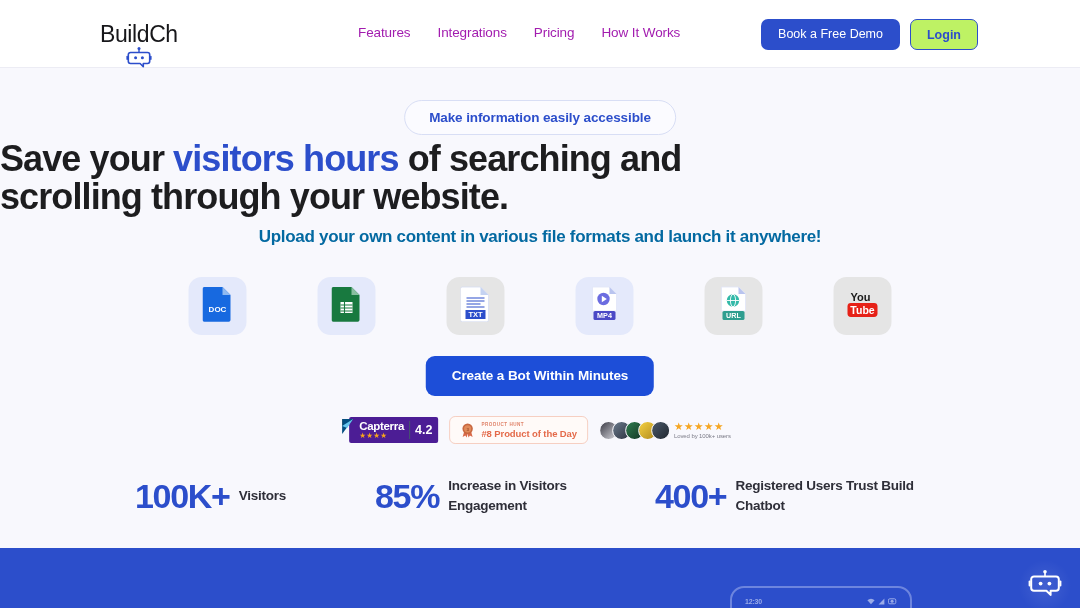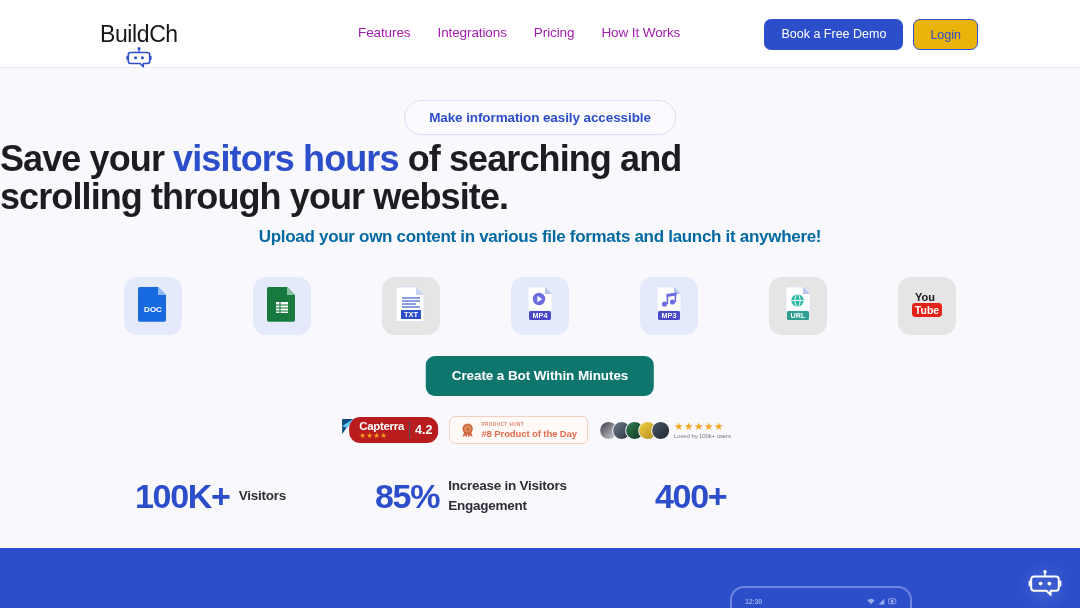--- a/index.html
+++ b/index.html
@@ -26,21 +26,21 @@
     font-size: 13.5px; color: #a21caf; text-decoration: none; letter-spacing: -0.1px;
     white-space: nowrap;
   }
   .header-actions { position: absolute; right: 102px; top: 19px; display: flex; gap: 10px; align-items: center; }
   .btn-demo {
     background: #2c4ecb; color: #fff; font-size: 12.5px; font-weight: 500;
     border: none; border-radius: 7px; padding: 0 17px; height: 31px;
     line-height: 31px; cursor: pointer; white-space: nowrap;
   }
   .btn-login {
-    background: #eab308; color: #2c4ecb; font-size: 12.5px; font-weight: 400;
+    background: #bef264; color: #2c4ecb; font-size: 12.5px; font-weight: 700;
     border: 1.4px solid #2c4ecb; border-radius: 7px; padding: 0 16px; height: 31px;
     line-height: 28px; cursor: pointer; white-space: nowrap;
   }
 
   
   .hero { position: absolute; top: 68px; left: 0; width: 1080px; height: 480px; background: #f8f8fd; }
 
   .pill {
     position: absolute; left: 50%; transform: translateX(-50%); top: 32px;
     border: 1.3px solid #d8def5; background: #fbfbff; border-radius: 20px;
@@ -67,32 +67,32 @@
   }
   .fmt {
     width: 58px; height: 58px; border-radius: 13px; background: #e4e9fb;
     display: flex; align-items: center; justify-content: center;
   }
   .fmt.plain { background: #e5e5e5; }
 
   
   .cta {
     position: absolute; top: 288px; left: 50%; transform: translateX(-50%);
-    background: #0f766e; color: #fff; border: none; border-radius: 9px;
+    background: #1d4ed8; color: #fff; border: none; border-radius: 9px;
     font-size: 13.5px; font-weight: 600; letter-spacing: -0.1px;
     padding: 0 26px; height: 40px; line-height: 40px; cursor: pointer; white-space: nowrap;
   }
 
   
   .badges {
     position: absolute; top: 348px; left: 50%; transform: translateX(-50%);
     display: flex; align-items: center; gap: 11px;
   }
   .capterra {
-    position: relative; background: #b91c1c; border-radius: 11px; height: 26px;
+    position: relative; background: #4c1d95; border-radius: 2px; height: 26px;
     display: flex; align-items: center; padding: 0 6px 0 10px; gap: 5px;
   }
   .capterra-name { color: #fff; font-size: 11.5px; font-weight: 700; line-height: 11px; letter-spacing: -0.3px; }
   .capterra-stars { color: #f8a51b; font-size: 7.5px; letter-spacing: 0.3px; line-height: 8px; }
   .capterra-sep { width: 1px; height: 18px; background: #45596c; }
   .capterra-score { color: #fff; font-size: 12.5px; font-weight: 700; }
   .capterra-flag {
     position: absolute; left: -8px; top: 2px; width: 13px; height: 15px;
   }
 
@@ -249,37 +249,20 @@
             <path d="M3 1 h17 l7 7 v17 h-24 z" fill="#ffffff" stroke="#dfe4f7" stroke-width="0.8"></path>
             <path d="M20 1 l7 7 h-7 z" fill="#b9c4ef"></path>
             <circle cx="14" cy="13" r="6.2" fill="#6b6ce0"></circle>
             <path d="M12.3 9.8 l5 3.2 l-5 3.2 z" fill="#ffffff"></path>
             <rect x="4" y="25" width="22" height="9" rx="1.6" fill="#4b49c6"></rect>
             <text x="15" y="31.8" font-family="Liberation Sans, sans-serif" font-size="7.2" font-weight="bold" fill="#ffffff" text-anchor="middle">MP4</text>
           </svg>
         </span>
       </div>
 
-      <div class="fmt">
-        <span>
-          <svg width="30" height="36" viewBox="0 0 30 36">
-            <path d="M3 1 h17 l7 7 v17 h-24 z" fill="#ffffff" stroke="#dfe4f7" stroke-width="0.8"></path>
-            <path d="M20 1 l7 7 h-7 z" fill="#b9c4ef"></path>
-            <g fill="#6b6ce0">
-              <circle cx="10.5" cy="18" r="2.6"></circle>
-              <circle cx="18.5" cy="16" r="2.6"></circle>
-              <rect x="12.6" y="8" width="1.6" height="10"></rect>
-              <rect x="20.6" y="7" width="1.6" height="9"></rect>
-              <path d="M12.6 8 l10 -1.4 v3 l-10 1.4 z"></path>
-            </g>
-            <rect x="4" y="25" width="22" height="9" rx="1.6" fill="#4b49c6"></rect>
-            <text x="15" y="31.8" font-family="Liberation Sans, sans-serif" font-size="7.2" font-weight="bold" fill="#ffffff" text-anchor="middle">MP3</text>
-          </svg>
-        </span>
-      </div>
 
       <div class="fmt plain">
         <span>
           <svg width="30" height="36" viewBox="0 0 30 36">
             <path d="M3 1 h17 l7 7 v17 h-24 z" fill="#ffffff" stroke="#dfe4f7" stroke-width="0.8"></path>
             <path d="M20 1 l7 7 h-7 z" fill="#b9c4ef"></path>
             <circle cx="14.5" cy="14.5" r="6.2" fill="#33b9a8"></circle>
             <ellipse cx="14.5" cy="14.5" rx="2.6" ry="6.2" fill="none" stroke="#ffffff" stroke-width="0.9"></ellipse>
             <line x1="8.3" y1="14.5" x2="20.7" y2="14.5" stroke="#ffffff" stroke-width="0.9"></line>
             <rect x="4" y="25" width="22" height="9" rx="1.6" fill="#2f9e90"></rect>
@@ -356,20 +339,21 @@
       <div class="stat stat-1">
         <span class="stat-num">100K+</span>
         <span class="stat-lbl">Visitors</span>
       </div>
       <div class="stat stat-2">
         <span class="stat-num">85%</span>
         <span class="stat-lbl">Increase in Visitors Engagement</span>
       </div>
       <div class="stat stat-3">
         <span class="stat-num">400+</span>
+        <span class="stat-lbl">Registered Users Trust Build Chatbot</span>
       </div>
     </div>
 
   </div>
 
   <div class="bluesec">
 
     <div class="phone">
       <div class="phone-status">
         <span class="phone-time">12:30</span>

